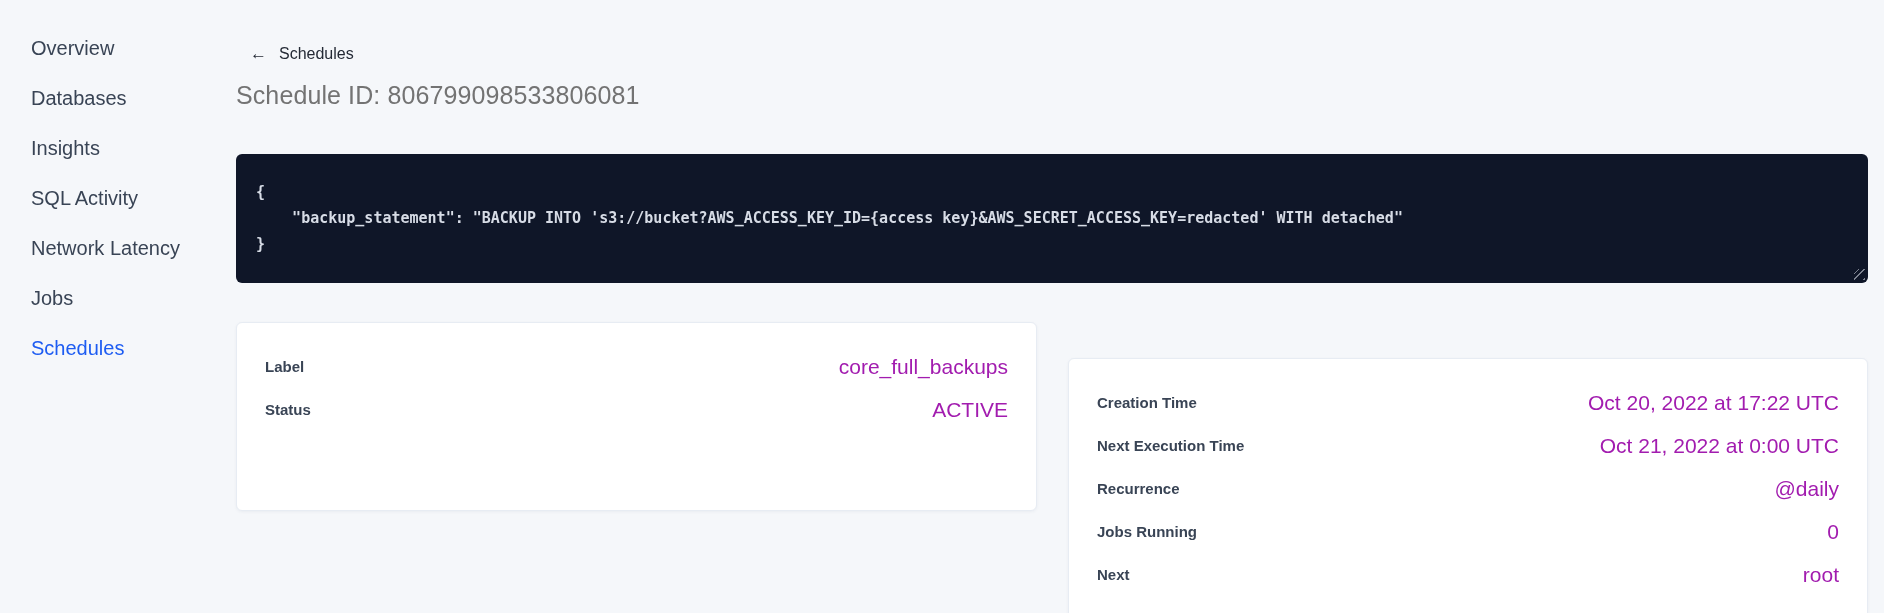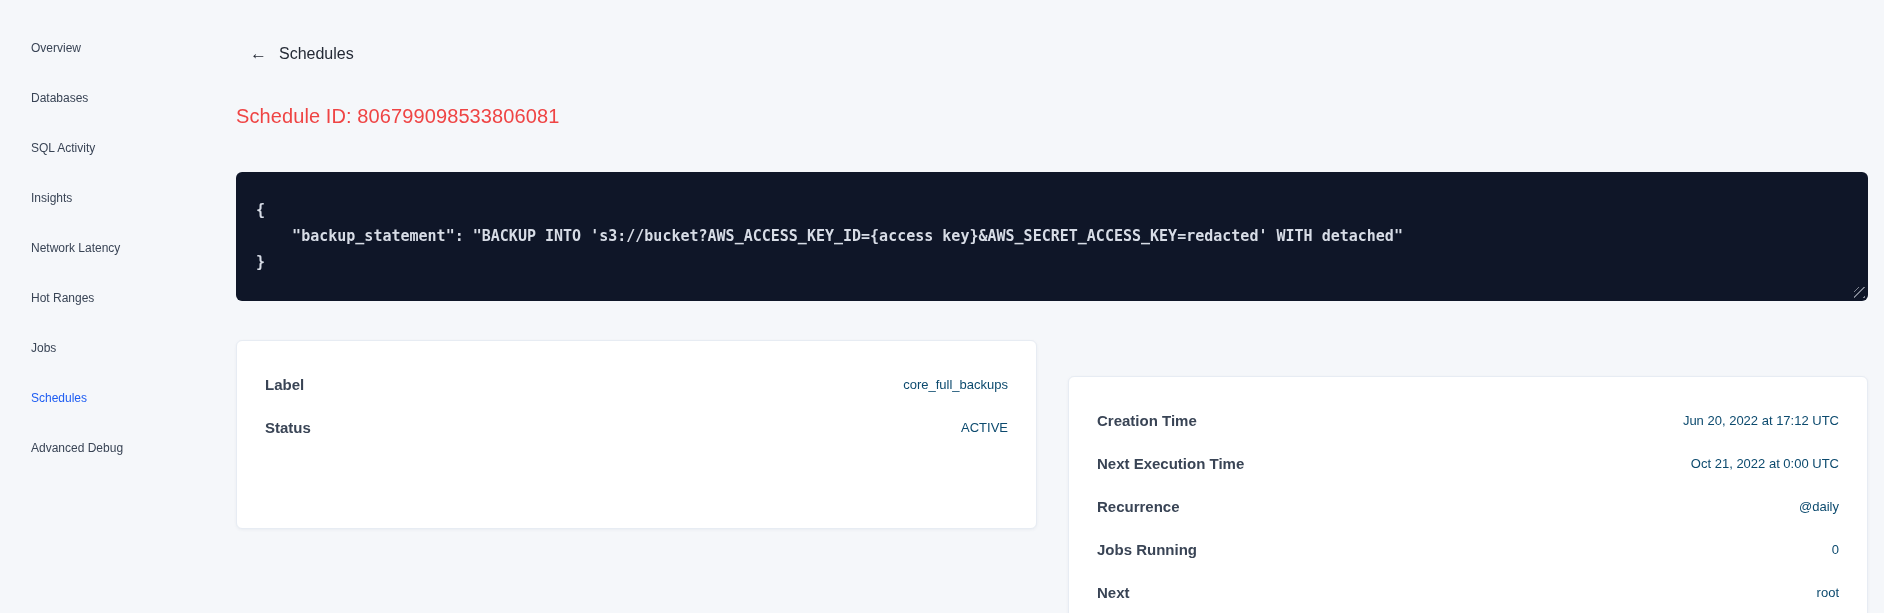--- a/index.html
+++ b/index.html
@@ -10,34 +10,34 @@
     font-family: "Liberation Sans", sans-serif;
     color: #394455;
     overflow: hidden;
   }
   .layout { display: flex; width: 1884px; height: 613px; }
 
   
   .sidebar { width: 236px; flex: 0 0 236px; padding-top: 23px; }
   .nav-item {
     height: 50px; display: flex; align-items: center;
-    padding-left: 31px; font-size: 12px; color: #394455;
+    padding-left: 31px; font-size: 20px; color: #394455;
     cursor: pointer; white-space: nowrap;
   }
   .nav-item.active { color: #1d5cf2; }
 
   
   .main { flex: 1; padding: 0 16px 0 0; }
   .back-link {
     margin: 44px 0 0 14px; display: inline-flex; align-items: center;
     font-size: 16px; color: #242a35; cursor: pointer; text-decoration: none;
   }
   .back-arrow { font-size: 17px; margin-right: 12px; color: #242a35; }
   .page-title {
-    margin: 41px 0 0 0; font-size: 20px; font-weight: 400; color: #ef4444;
+    margin: 17px 0 0 0; font-size: 25px; font-weight: 400; color: #737373;
     letter-spacing: 0.1px;
   }
 
   
   .code-block {
     position: relative;
     margin-top: 44px;
     background: #0f1628;
     border-radius: 6px;
     padding: 25px 20px;
@@ -71,37 +71,35 @@
     box-shadow: 0 1px 3px rgba(56, 76, 108, 0.06);
     padding: 22px 28px;
   }
   .card.left { width: 801px; height: 189px; }
   .card.right { flex: 1; height: 269px; margin-top: 36px; }
   .detail-row {
     height: 43px; display: flex; align-items: center;
     justify-content: space-between;
   }
   .detail-label { font-size: 15px; font-weight: 700; color: #394455; }
-  .detail-value { font-size: 13px; font-weight: 400; color: #0c4a6e; text-align: right; }
+  .detail-value { font-size: 21px; font-weight: 400; color: #a21caf; text-align: right; }
 </style>
 </head>
 <body>
 
 <div class="layout">
 
   <nav class="sidebar">
     <div class="nav-item">Overview</div>
     <div class="nav-item">Databases</div>
+    <div class="nav-item">Insights</div>
     <div class="nav-item">SQL Activity</div>
-    <div class="nav-item">Insights</div>
     <div class="nav-item">Network Latency</div>
-    <div class="nav-item">Hot Ranges</div>
     <div class="nav-item">Jobs</div>
     <div class="nav-item active">Schedules</div>
-    <div class="nav-item">Advanced Debug</div>
   </nav>
 
   <main class="main">
 
     <a class="back-link">
       <span class="back-arrow">←</span>
       <span>Schedules</span>
     </a>
 
     <h1 class="page-title">Schedule ID: 806799098533806081</h1>
@@ -122,21 +120,21 @@
         </div>
         <div class="detail-row">
           <span class="detail-label">Status</span>
           <span class="detail-value">ACTIVE</span>
         </div>
       </section>
 
       <section class="card right">
         <div class="detail-row">
           <span class="detail-label">Creation Time</span>
-          <span class="detail-value">Jun 20, 2022 at 17:12 UTC</span>
+          <span class="detail-value">Oct 20, 2022 at 17:22 UTC</span>
         </div>
         <div class="detail-row">
           <span class="detail-label">Next Execution Time</span>
           <span class="detail-value">Oct 21, 2022 at 0:00 UTC</span>
         </div>
         <div class="detail-row">
           <span class="detail-label">Recurrence</span>
           <span class="detail-value">@daily</span>
         </div>
         <div class="detail-row">

